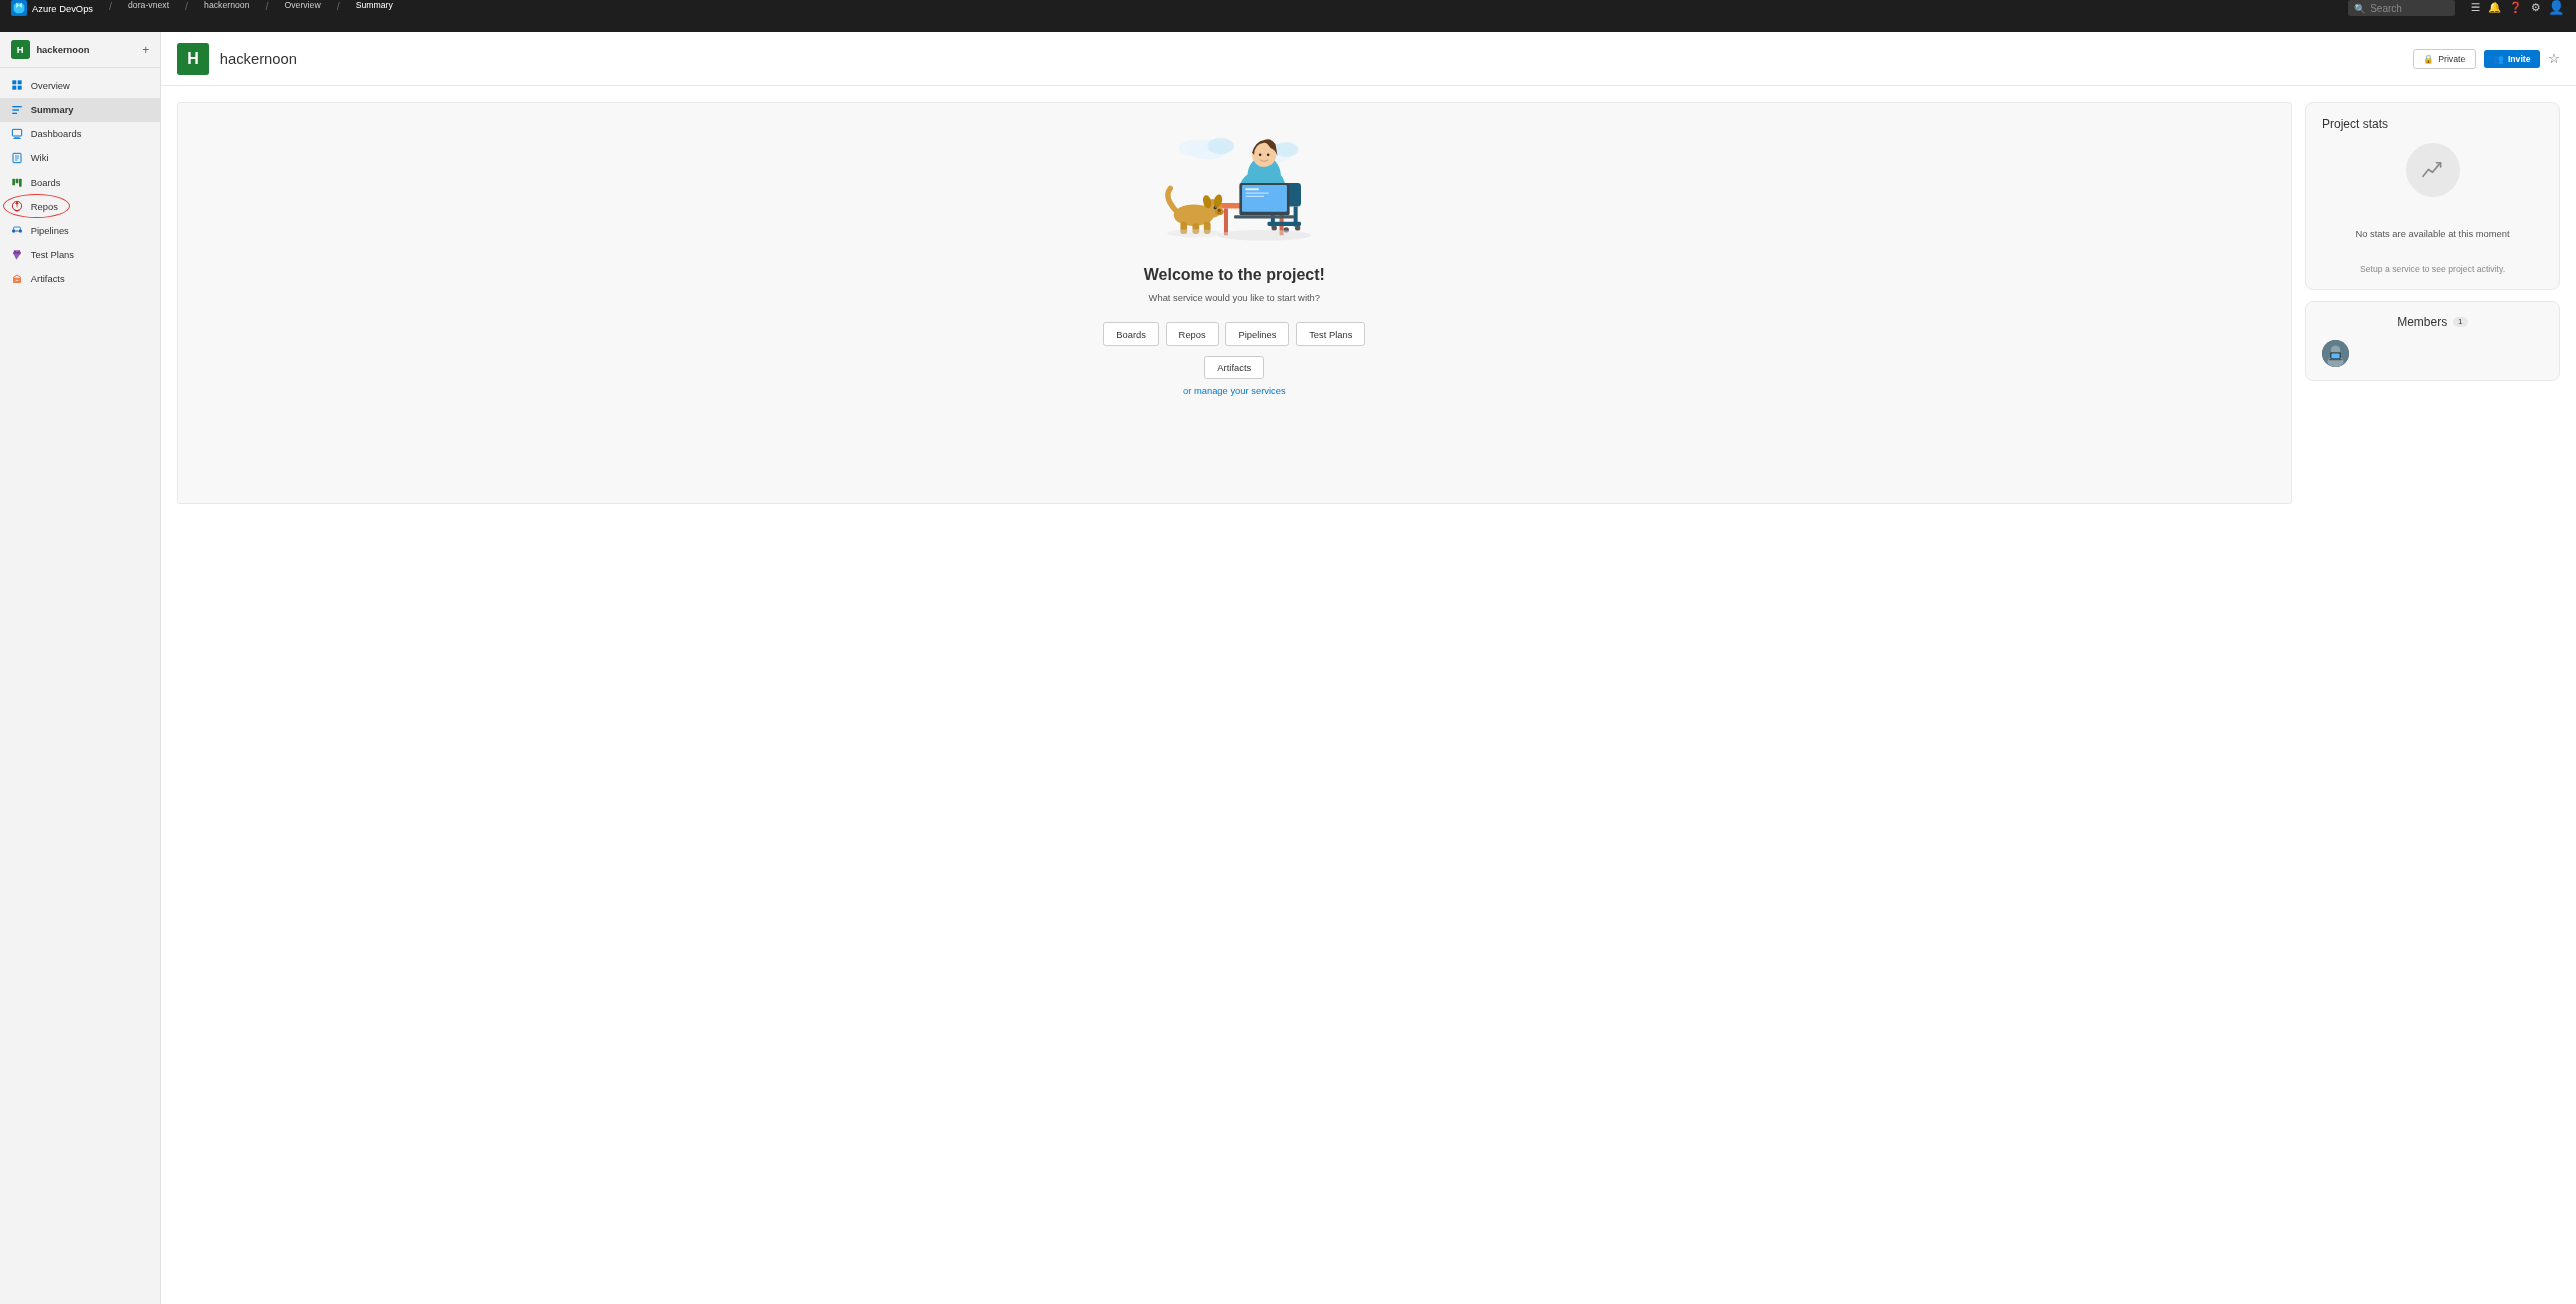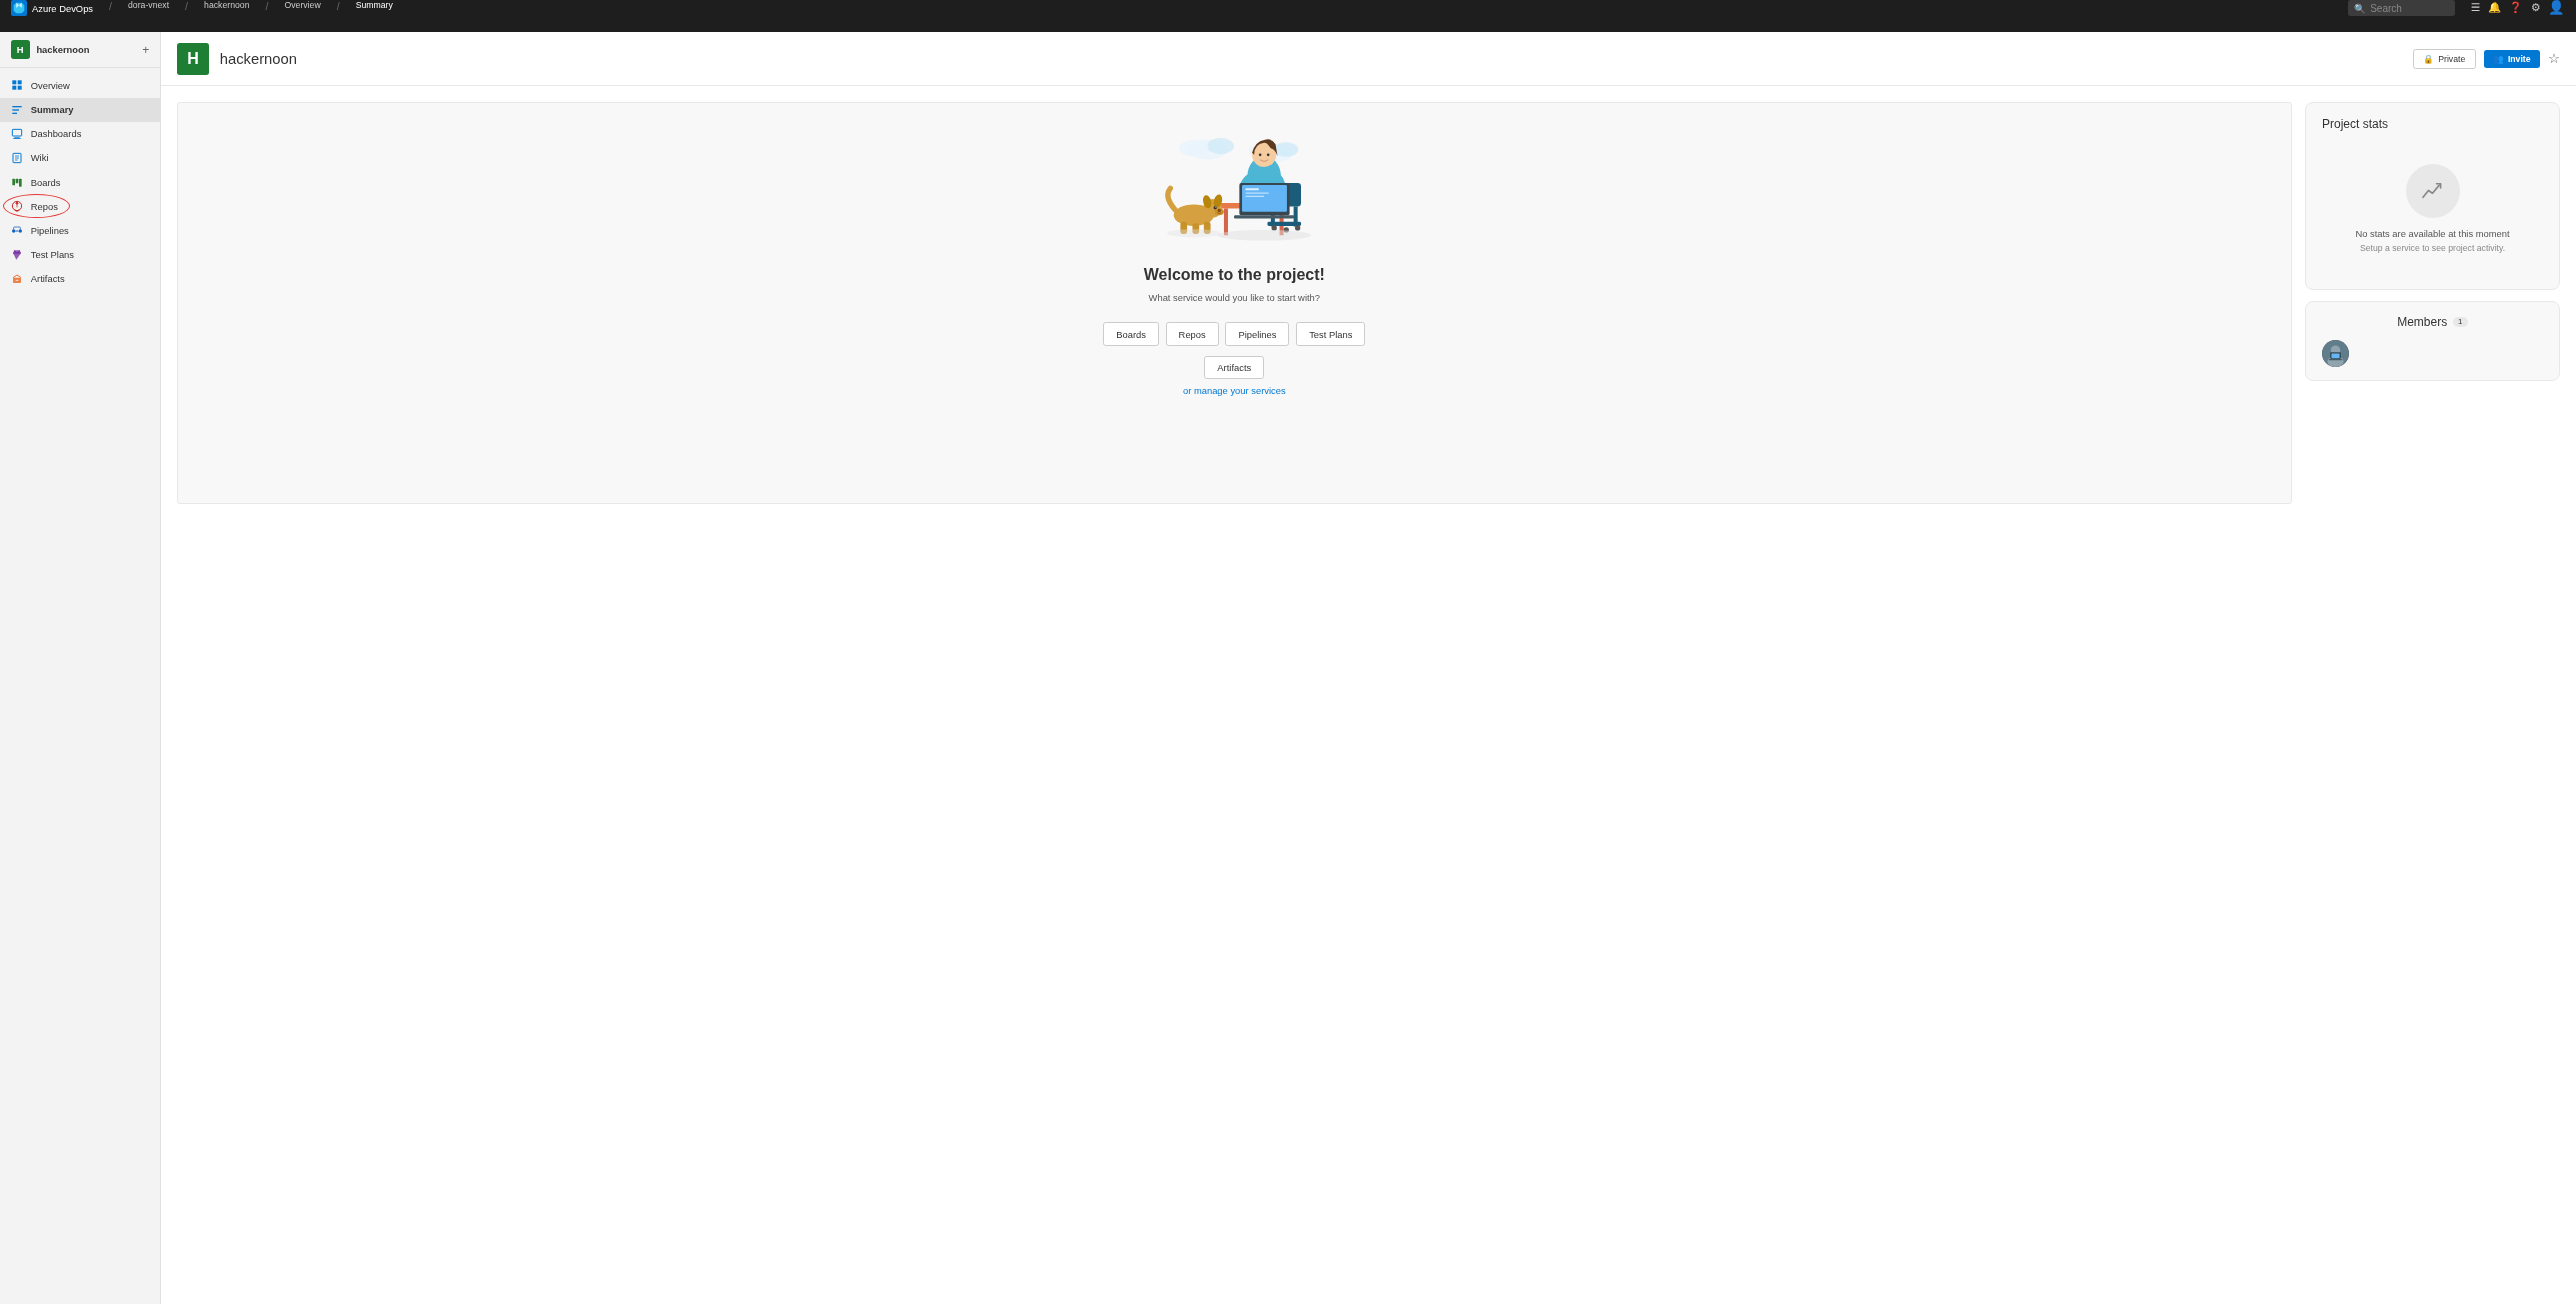--- a/index.html
+++ b/index.html
@@ -144,21 +144,21 @@
       border-radius: 8px; padding: 13.4px 16px;
     }
     .stats-title, .members-title { font-size: 12px; font-weight: 400; margin-bottom: 10.7px; }
     .members-title { display: flex; align-items: center; gap: 5.4px; justify-content: center; }
     .members-count-badge {
       background: #e8e8e8; border-radius: 6.7px;
       padding: 0.7px 5.4px; font-size: 8px; color: #333;
     }
     .stats-chart-area {
       display: flex; flex-direction: column; align-items: center;
-      justify-content: center; min-height: 134px;
+      justify-content: center; min-height: 134px; gap: 21px;
     }
     .stats-icon-circle {
       width: 54px; height: 54px; border-radius: 50%;
       background: #e8e8e8; display: flex; align-items: center; justify-content: center;
       margin-bottom: 10.7px;
     }
     .stats-no-stats { font-size: 9.4px; color: #555; margin-bottom: 4px; }
     .stats-setup { font-size: 8.7px; color: #888; }
 
     .member-avatar {

